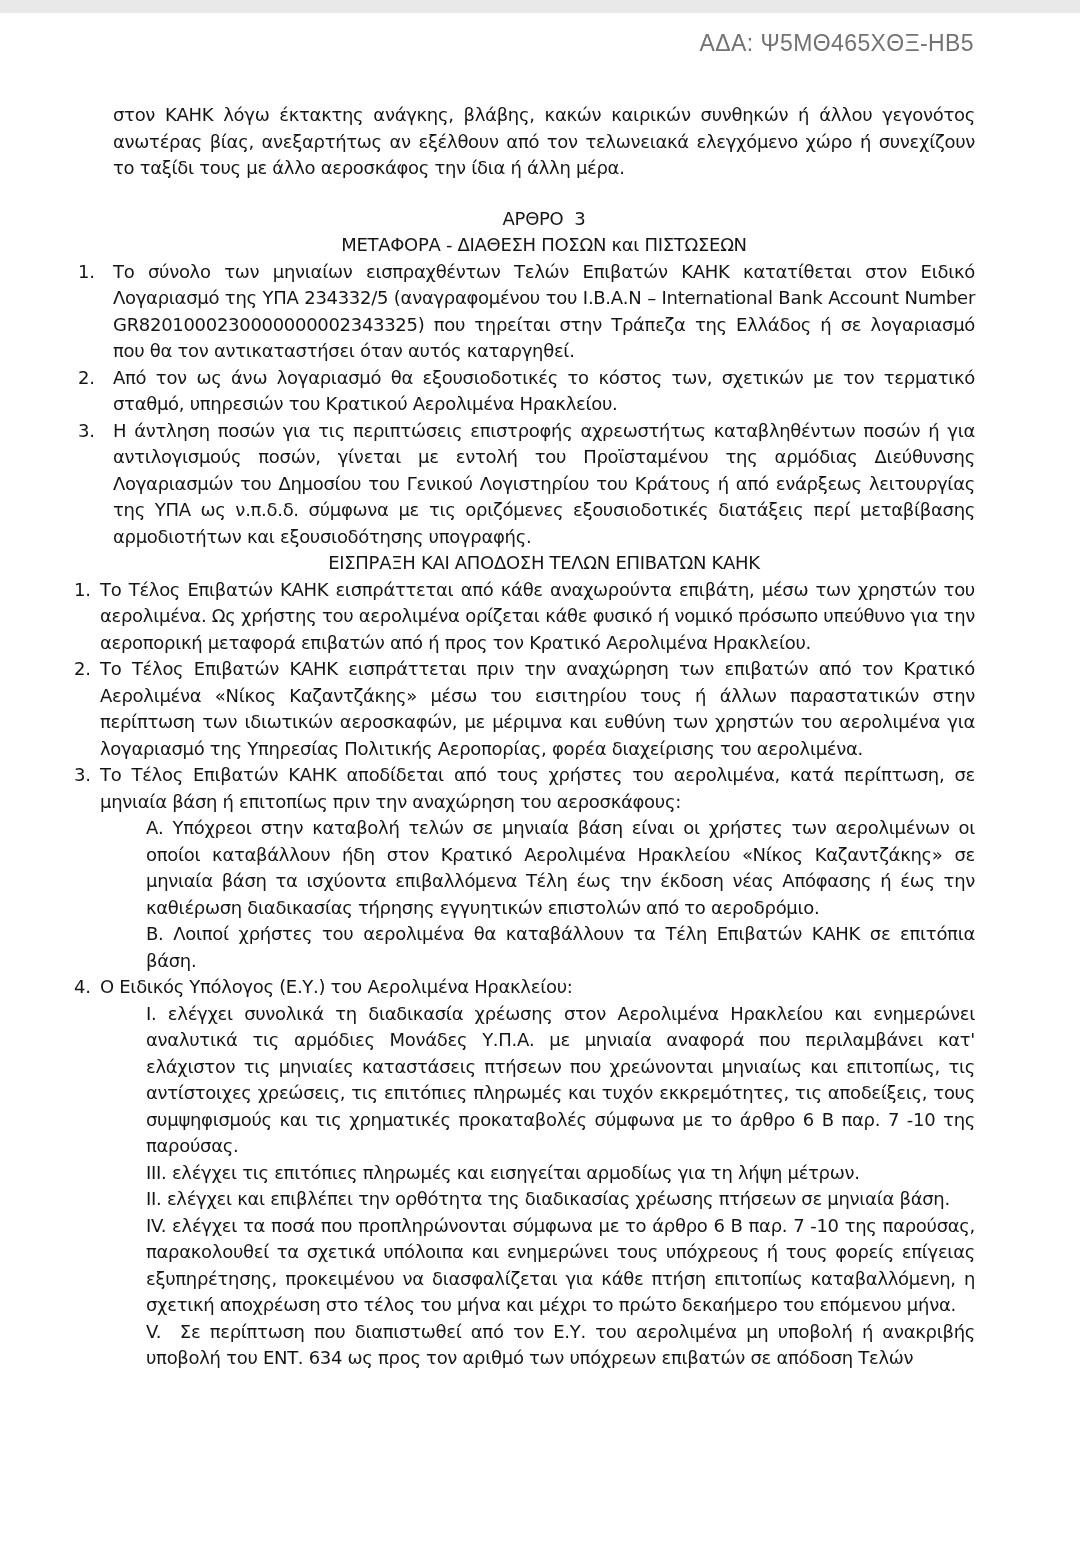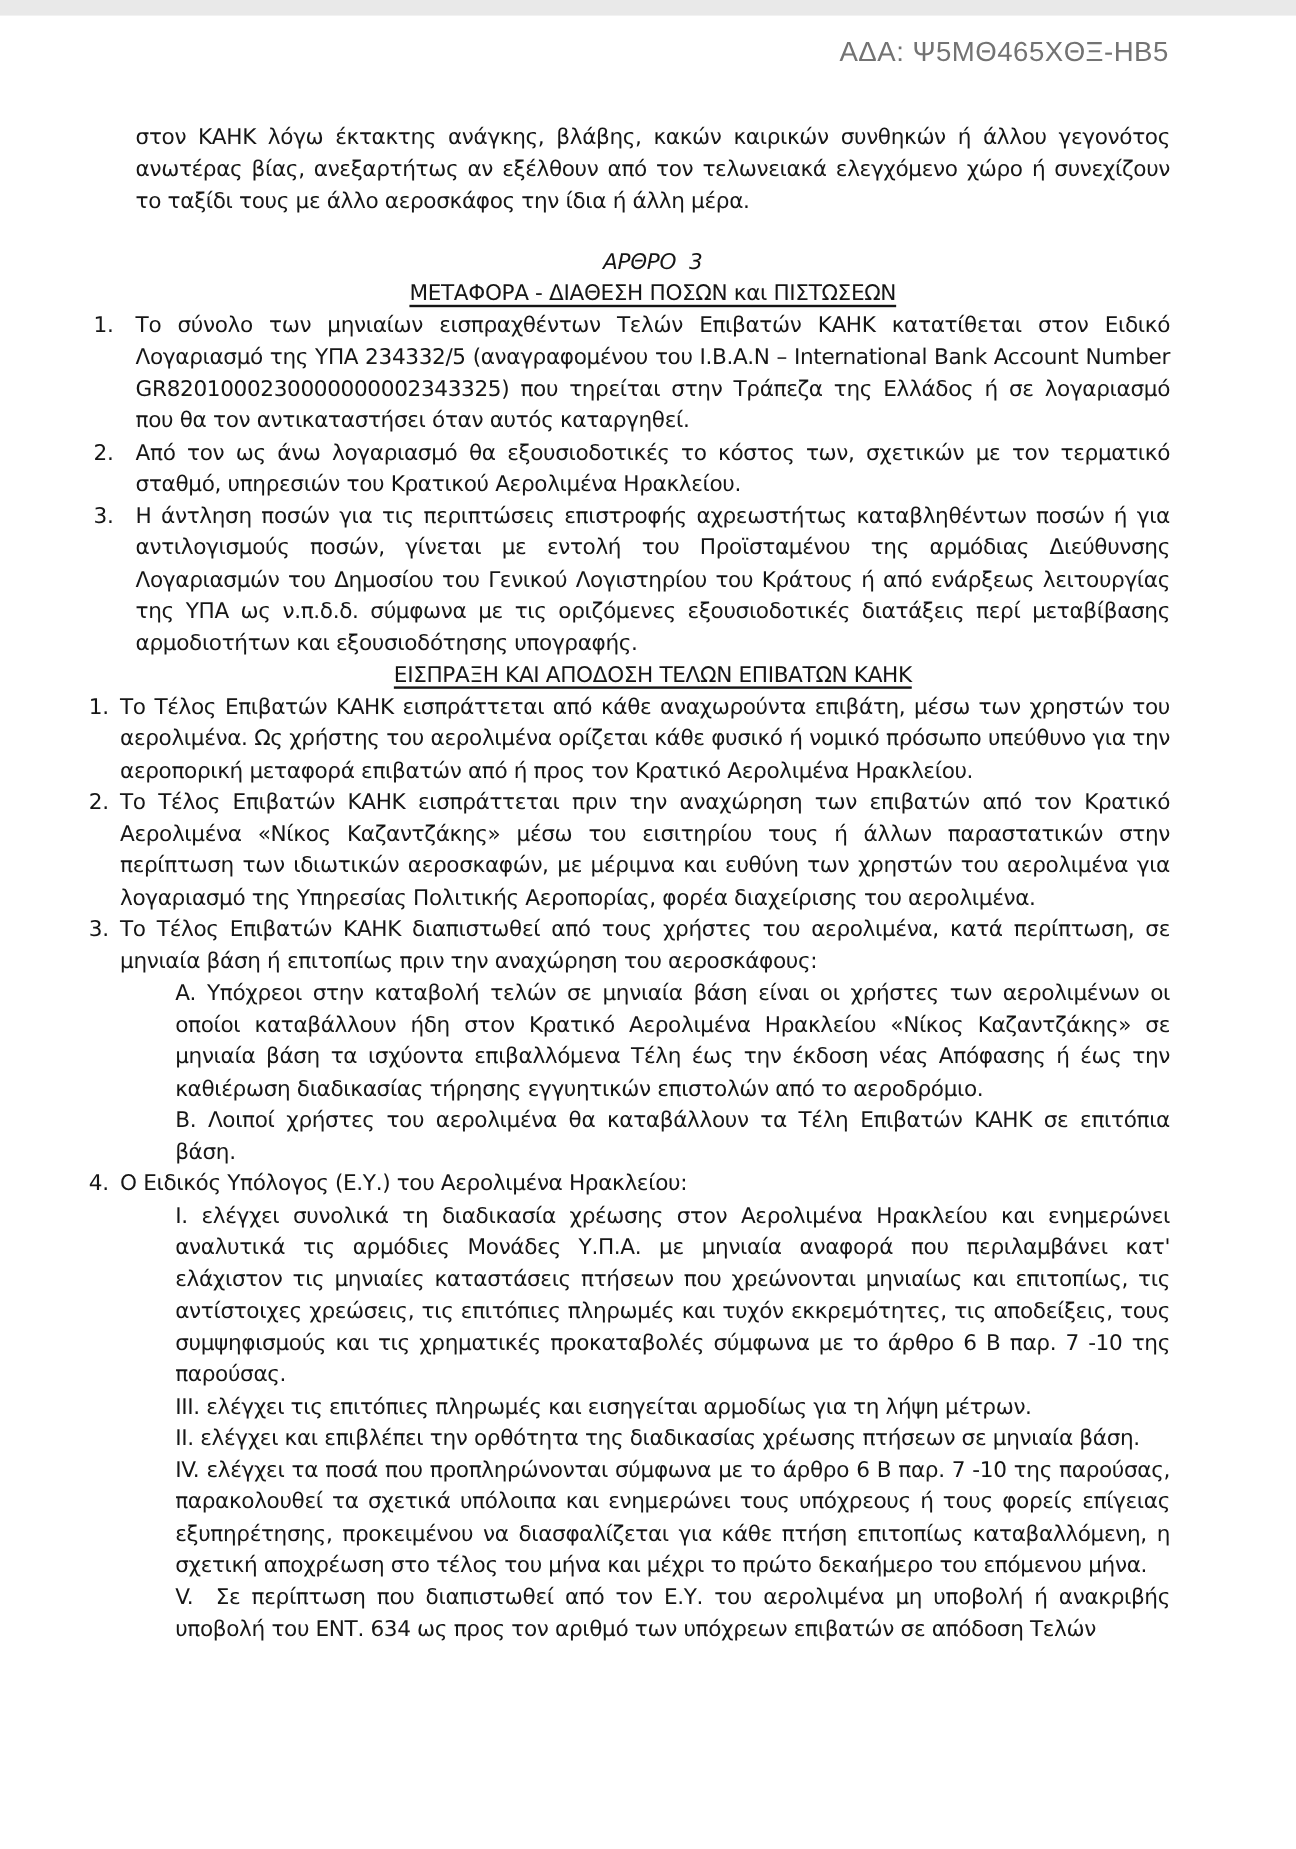--- a/index.html
+++ b/index.html
@@ -38,28 +38,26 @@
     letter-spacing: -0.3px;
     text-align: justify;
     text-align-last: left;
   }
   .para { margin: 0; }
   .article-title {
     margin-top: 24px;
     text-align: right;
     text-align-last: center;
     white-space: pre;
-    font-style: italic;
   }
   .article-subtitle {
     text-align: center;
     text-align-last: center;
   }
   .article-subtitle .u {
-    text-decoration: underline;
     text-decoration-thickness: 1.5px;
     text-underline-offset: 4px;
   }
   .item { position: relative; }
   .a3-item .num {
     position: absolute;
     left: -35px;
     top: 0;
   }
   .a4-item {
@@ -111,21 +109,21 @@
     <div class="para">Το Τέλος Επιβατών ΚΑΗΚ εισπράττεται από κάθε αναχωρούντα επιβάτη, μέσω των χρηστών του αερολιμένα. Ως χρήστης του αερολιμένα ορίζεται κάθε φυσικό ή νομικό πρόσωπο υπεύθυνο για την αεροπορική μεταφορά επιβατών από ή προς τον Κρατικό Αερολιμένα Ηρακλείου.</div>
   </div>
 
   <div class="item a4-item">
     <span class="num">2.</span>
     <div class="para">Το Τέλος Επιβατών ΚΑΗΚ εισπράττεται πριν την αναχώρηση των επιβατών από τον Κρατικό Αερολιμένα «Νίκος Καζαντζάκης» μέσω του εισιτηρίου τους ή άλλων παραστατικών στην περίπτωση των ιδιωτικών αεροσκαφών, με μέριμνα και ευθύνη των χρηστών του αερολιμένα για λογαριασμό της Υπηρεσίας Πολιτικής Αεροπορίας, φορέα διαχείρισης του αερολιμένα.</div>
   </div>
 
   <div class="item a4-item">
     <span class="num">3.</span>
-    <div class="para">Το Τέλος Επιβατών ΚΑΗΚ διαπιστωθεί από τους χρήστες του αερολιμένα, κατά περίπτωση, σε μηνιαία βάση ή επιτοπίως πριν την αναχώρηση του αεροσκάφους:</div>
+    <div class="para">Το Τέλος Επιβατών ΚΑΗΚ αποδίδεται από τους χρήστες του αερολιμένα, κατά περίπτωση, σε μηνιαία βάση ή επιτοπίως πριν την αναχώρηση του αεροσκάφους:</div>
     <div class="para sub"><span>Α.</span> <span>Υπόχρεοι στην καταβολή τελών σε μηνιαία βάση είναι οι χρήστες των αερολιμένων οι οποίοι καταβάλλουν ήδη στον Κρατικό Αερολιμένα Ηρακλείου «Νίκος Καζαντζάκης» σε μηνιαία βάση τα ισχύοντα επιβαλλόμενα Τέλη έως την έκδοση νέας Απόφασης ή έως την καθιέρωση διαδικασίας τήρησης εγγυητικών επιστολών από το αεροδρόμιο.</span></div>
     <div class="para sub"><span>Β.</span> <span>Λοιποί χρήστες του αερολιμένα θα καταβάλλουν τα Τέλη Επιβατών ΚΑΗΚ σε επιτόπια βάση.</span></div>
   </div>
 
   <div class="item a4-item">
     <span class="num">4.</span>
     <div class="para">Ο Ειδικός Υπόλογος (Ε.Υ.) του Αερολιμένα Ηρακλείου:</div>
     <div class="para sub"><span>Ι.</span> <span>ελέγχει συνολικά τη διαδικασία χρέωσης στον Αερολιμένα Ηρακλείου και ενημερώνει αναλυτικά τις αρμόδιες Μονάδες Υ.Π.Α. με μηνιαία αναφορά που περιλαμβάνει κατ' ελάχιστον τις μηνιαίες καταστάσεις πτήσεων που χρεώνονται μηνιαίως και επιτοπίως, τις αντίστοιχες χρεώσεις, τις επιτόπιες πληρωμές και τυχόν εκκρεμότητες, τις αποδείξεις, τους συμψηφισμούς και τις χρηματικές προκαταβολές σύμφωνα με το άρθρο 6 Β παρ. 7 -10 της παρούσας.</span></div>
     <div class="para sub"><span>ΙΙΙ.</span> <span>ελέγχει τις επιτόπιες πληρωμές και εισηγείται αρμοδίως για τη λήψη μέτρων.</span></div>
     <div class="para sub"><span>ΙΙ.</span> <span>ελέγχει και επιβλέπει την ορθότητα της διαδικασίας χρέωσης πτήσεων σε μηνιαία βάση.</span></div>

